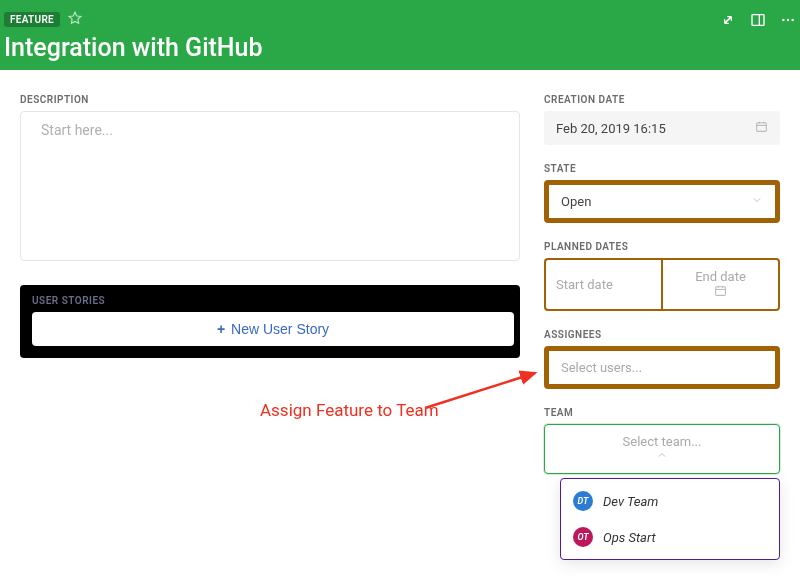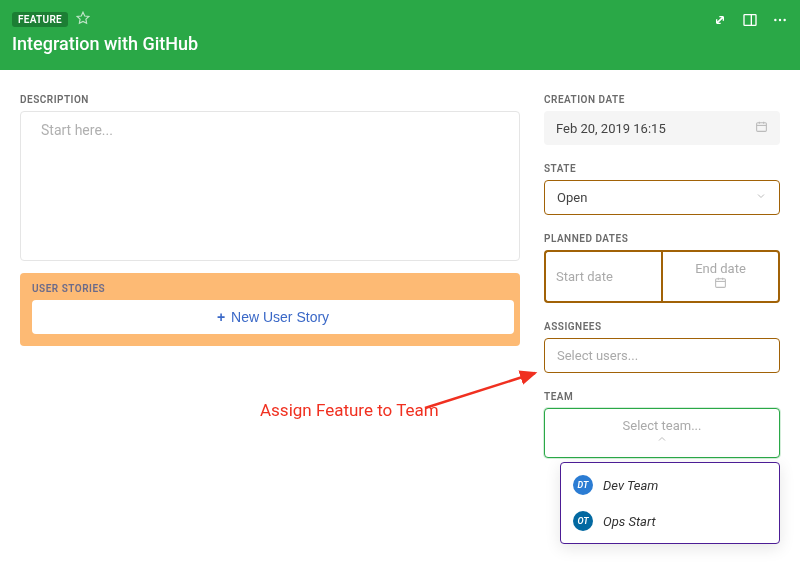--- a/index.html
+++ b/index.html
@@ -1,50 +1,50 @@
 <!DOCTYPE html>
 <html><head>
   <meta charset="utf-8">
   <style>
     * { box-sizing: border-box; margin: 0; padding: 0; }
     body { font-family: -apple-system, BlinkMacSystemFont, "Segoe UI", Roboto, Helvetica, Arial, sans-serif; background: #fff; width: 800px; height: 587px; overflow: hidden; position: relative; }
-    .header { background: #2aa847; height: 70px; padding: 10px 12px; color: #fff; display: flex; align-items: flex-start; justify-content: space-between; }
+    .header { background: #2aa847; height: 70px; padding: 10px 4px; color: #fff; display: flex; align-items: flex-start; justify-content: space-between; }
     .header-left { display: flex; flex-direction: column; gap: 4px; }
     .badge-row { display: flex; align-items: center; gap: 8px; }
     .badge { background: #1c7e34; color: #fff; font-size: 10px; font-weight: 600; padding: 2px 6px; border-radius: 3px; letter-spacing: 0.3px; }
     .star-icon { color: rgba(255,255,255,0.7); }
-    .title { font-size: 18px; font-weight: 500; color: #fff; }
+    .title { font-size: 25px; font-weight: 500; color: #fff; }
     .header-right { display: flex; gap: 14px; align-items: center; padding-top: 2px; }
     .header-icon { color: #fff; cursor: pointer; }
     .content { display: flex; padding: 24px 20px; gap: 24px; }
     .main-col { flex: 1; min-width: 0; }
     .side-col { width: 236px; flex-shrink: 0; }
     .field-label { font-size: 10px; font-weight: 600; color: #6b6b6b; letter-spacing: 0.5px; text-transform: uppercase; margin-bottom: 6px; display: block; }
     .desc-area { width: 100%; height: 150px; border: 1px solid #e5e5e5; border-radius: 4px; padding: 10px 20px; font-size: 14px; color: #333; resize: none; font-family: inherit; }
     .desc-area::placeholder { color: #b0b0b0; }
-    .user-stories-block { margin-top: 8px; background: #fdba74; border-radius: 4px; padding: 10px 6px 12px 12px; }
+    .user-stories-block { margin-top: 20px; background: #000000; border-radius: 4px; padding: 10px 6px 12px 12px; }
     .user-stories-block .field-label { color: #6b6b8a; }
     .new-story-btn { width: 100%; background: #fff; border: none; border-radius: 4px; padding: 9px; font-size: 14px; color: #3a68c7; cursor: pointer; display: flex; align-items: center; justify-content: center; gap: 6px; }
     .plus-small { color: #3a68c7; font-weight: 600; font-size: 14px; }
     .side-field { margin-bottom: 18px; position: relative; }
     .readonly-input { width: 100%; background: #f5f5f5; border: none; border-radius: 4px; padding: 9px 12px; font-size: 13px; color: #444; display: flex; align-items: center; justify-content: space-between; }
-    .select-input { width: 100%; background: #fff; border: 1px solid #a16207; border-radius: 4px; padding: 9px 12px; font-size: 13px; color: #444; display: flex; align-items: center; justify-content: space-between; cursor: pointer; }
+    .select-input { width: 100%; background: #fff; border: 5px solid #a16207; border-radius: 4px; padding: 9px 12px; font-size: 13px; color: #444; display: flex; align-items: center; justify-content: space-between; cursor: pointer; }
     .select-input.placeholder { color: #aaa; }
     .select-input.focused { border: 1px solid #2aa847; box-shadow: 0 0 0 1px rgba(42,168,71,0.2); flex-direction: column; }
     .date-row { display: flex; gap: 0; }
     .date-input { flex: 1; background: #fff; border: 2px solid #a16207; padding: 9px 10px; font-size: 13px; color: #aaa; display: flex; align-items: center; justify-content: space-between; }
     .date-input:first-child { border-radius: 4px 0 0 4px; border-right: none; }
     .date-input:last-child { border-radius: 0 4px 4px 0; flex-direction: column; }
     .chevron { color: #bbb; }
     .cal-icon { color: #bbb; }
     .dropdown { position: absolute; top: 100%; left: 16px; right: 0; margin-top: 4px; background: #fff; border: 1px solid #4c1d95; border-radius: 4px; box-shadow: 0 4px 16px rgba(0,0,0,0.1); z-index: 10; padding: 4px 0; font-style: italic; }
     .dropdown-item { padding: 8px 12px; display: flex; align-items: center; gap: 10px; cursor: pointer; font-size: 13px; color: #333; }
     .avatar { width: 20px; height: 20px; border-radius: 50%; display: flex; align-items: center; justify-content: center; font-size: 9px; font-weight: 600; color: #fff; }
     .avatar.blue { background: #2b7cd3; }
-    .avatar.green { background: #0369a1; }
+    .avatar.green { background: #be185d; }
     .annotation { position: absolute; left: 260px; top: 400px; display: flex; align-items: center; }
     .annotation-text { color: #f03020; font-size: 17px; font-weight: 400; }
     .arrow-svg { position: absolute; left: 420px; top: 363px; pointer-events: none; }
   </style>
 </head>
 <body>
 
 <div class="header">
   <div class="header-left">
     <div class="badge-row">

